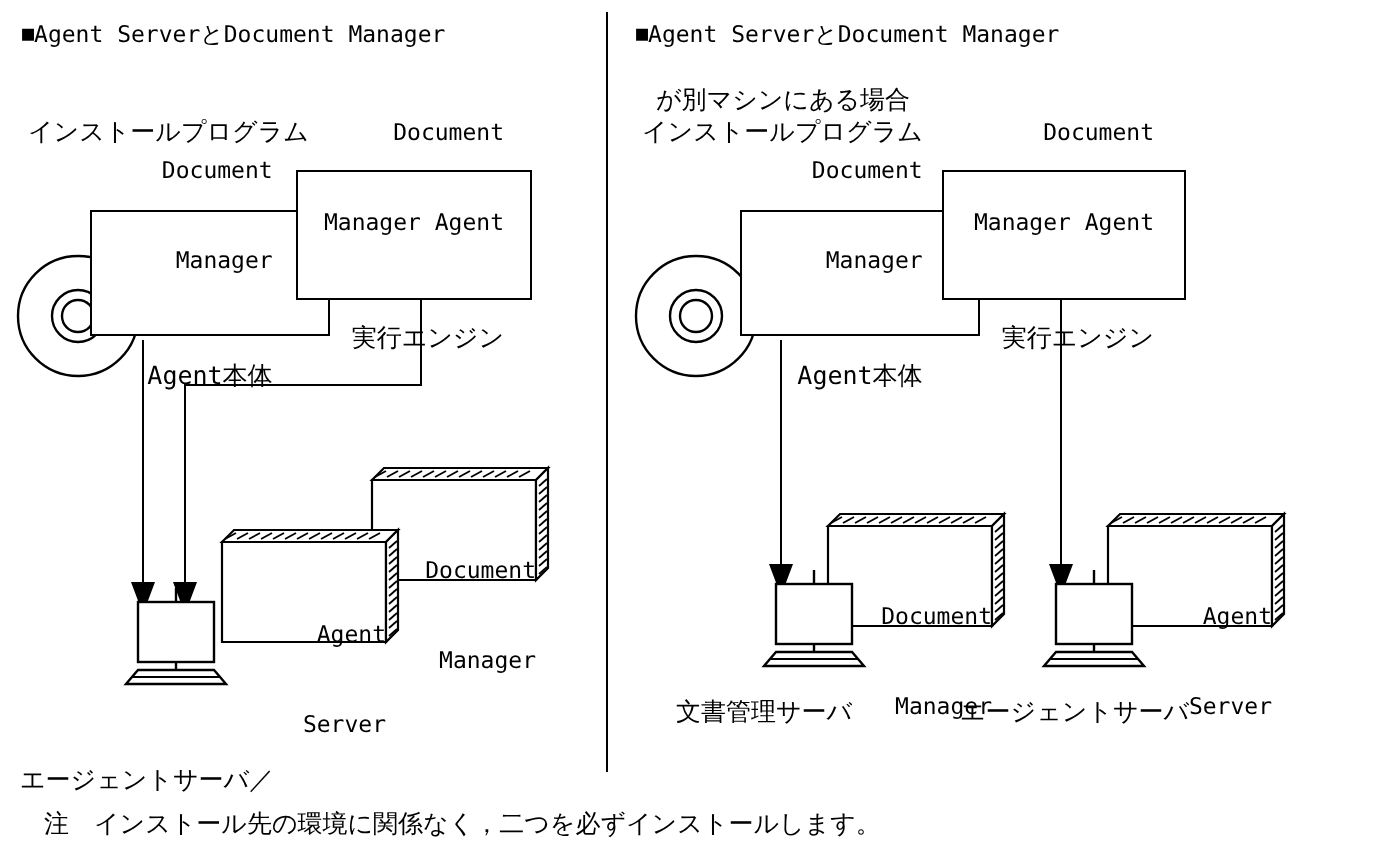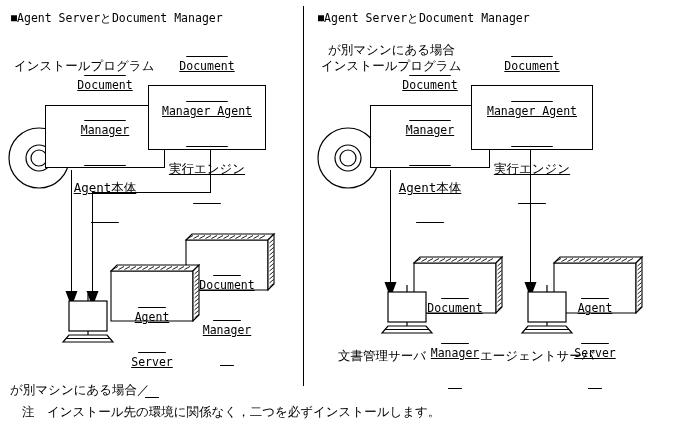--- a/index.html
+++ b/index.html
@@ -52,22 +52,21 @@
   .note {
     font-family: "DejaVu Sans Mono", "Liberation Mono", monospace;
     font-size: 12.5px;
     white-space: pre;
   }
   .boxtext {
     font-family: "DejaVu Sans Mono", "Liberation Mono", monospace;
     font-size: 11.5px;
     line-height: 15px;
     white-space: pre;
-    text-align: center;
-    text-decoration: underline;
+    text-align: right;
   }
   .boxtext-jp { font-size: 12.5px; margin-top: 12px; }
 
   
   .pbox {
     border: 1px solid #000;
     background: #ffffff;
     box-sizing: border-box;
     display: flex;
     align-items: center;
@@ -206,21 +205,21 @@
 
   <svg class="abs" style="left:52px; top:294px; z-index:6;" width="72" height="50" viewBox="0 0 72 50">
     <rect x="17" y="7" width="38" height="30" fill="#fff" stroke="#000" stroke-width="1.2"></rect>
     <line x1="36" y1="0" x2="36" y2="7" stroke="#000" stroke-width="1.2"></line>
     <line x1="36" y1="37" x2="36" y2="42" stroke="#000" stroke-width="1.2"></line>
     <polygon points="11,48 61,48 55,41 17,41" fill="#fff" stroke="#000" stroke-width="1.2"></polygon>
     <line x1="14" y1="44.5" x2="58" y2="44.5" stroke="#000" stroke-width="1"></line>
   </svg>
 
   <div class="abs caption" style="left:10px; top:347px;">
-    <div>が別マシンにある場合／</div>
+    <div>エージェントサーバ／</div>
     
   </div>
 
   <div class="abs hdr" style="left:318px; top:10px;"><span class="bullet">■</span><span>Agent ServerとDocument Manager</span></div>
   <div class="abs hdr-l2" style="left:328px; top:42px;">が別マシンにある場合</div>
 
   <div class="abs seclabel" style="left:321px; top:58px;">インストールプログラム</div>
 
   <svg class="abs" style="left:315px; top:126px;" width="66" height="64" viewBox="0 0 66 64">
     <circle cx="33" cy="32" r="30" fill="#fff" stroke="#000" stroke-width="1.2"></circle>

